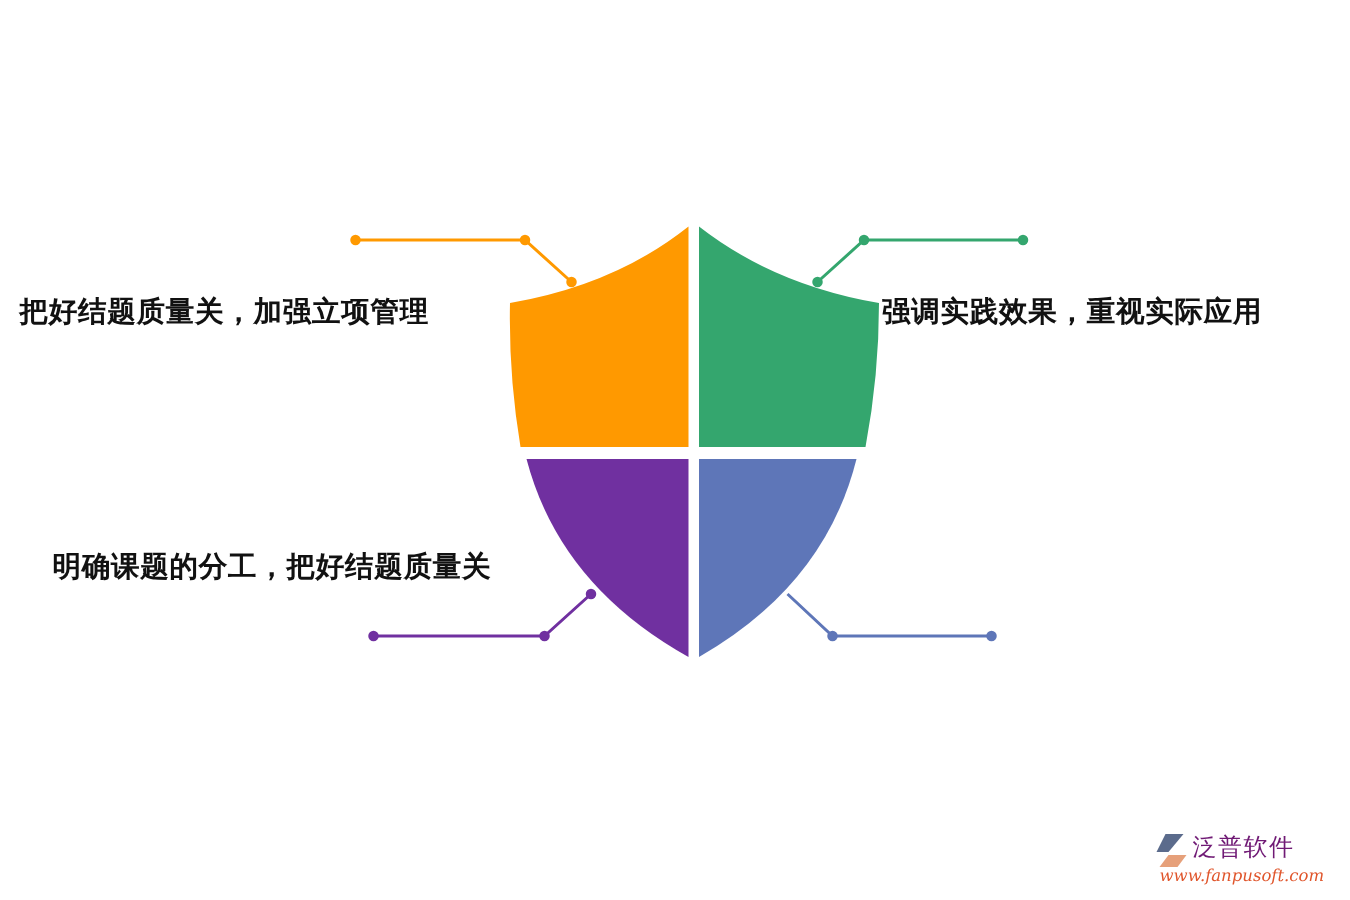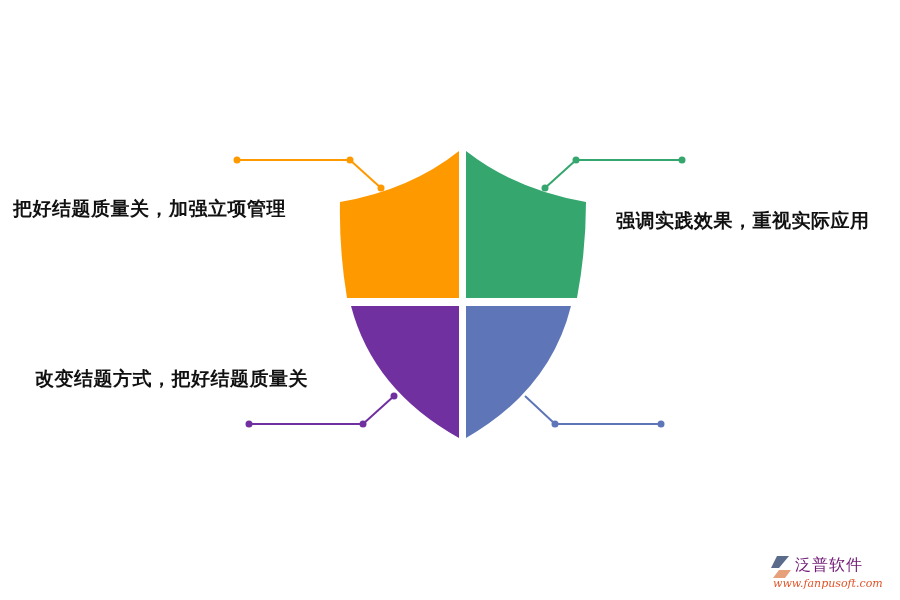--- a/index.html
+++ b/index.html
@@ -48,22 +48,22 @@
     </g>
 
     <g stroke="#5E76B8" fill="#5E76B8" stroke-width="2">
       <polyline points="525,396 555,424 661,424" fill="none"></polyline>
       <circle cx="555" cy="424" r="3.5" stroke="none"></circle>
       <circle cx="661" cy="424" r="3.5" stroke="none"></circle>
     </g>
   </svg>
 
   <div class="label" style="left:13px; top:196px;">把好结题质量关，加强立项管理</div>
-  <div class="label" style="left:588px; top:208px;margin-left:28px;">强调实践效果，重视实际应用</div>
-  <div class="label" style="left:35px; top:366px;">改变结题方式，把好结题质量关</div>
+  <div class="label" style="left:588px; top:196px;">强调实践效果，重视实际应用</div>
+  <div class="label" style="left:35px; top:366px;">明确课题的分工，把好结题质量关</div>
 </div>
 
 <div class="logo">
   <svg width="30" height="26" viewBox="0 0 30 26" style="position:absolute;left:2px;top:2px;">
     <path d="M10,2 L22,2 L12,14 L4,14 Z" fill="#5b6b8c"></path>
     <path d="M12,16 L24,16 L18,24 L6,24 Z" fill="#e6a07a"></path>
   </svg>
   <div class="logo-name">泛普软件</div>
   <div class="logo-url">www.fanpusoft.com</div>
 </div>

